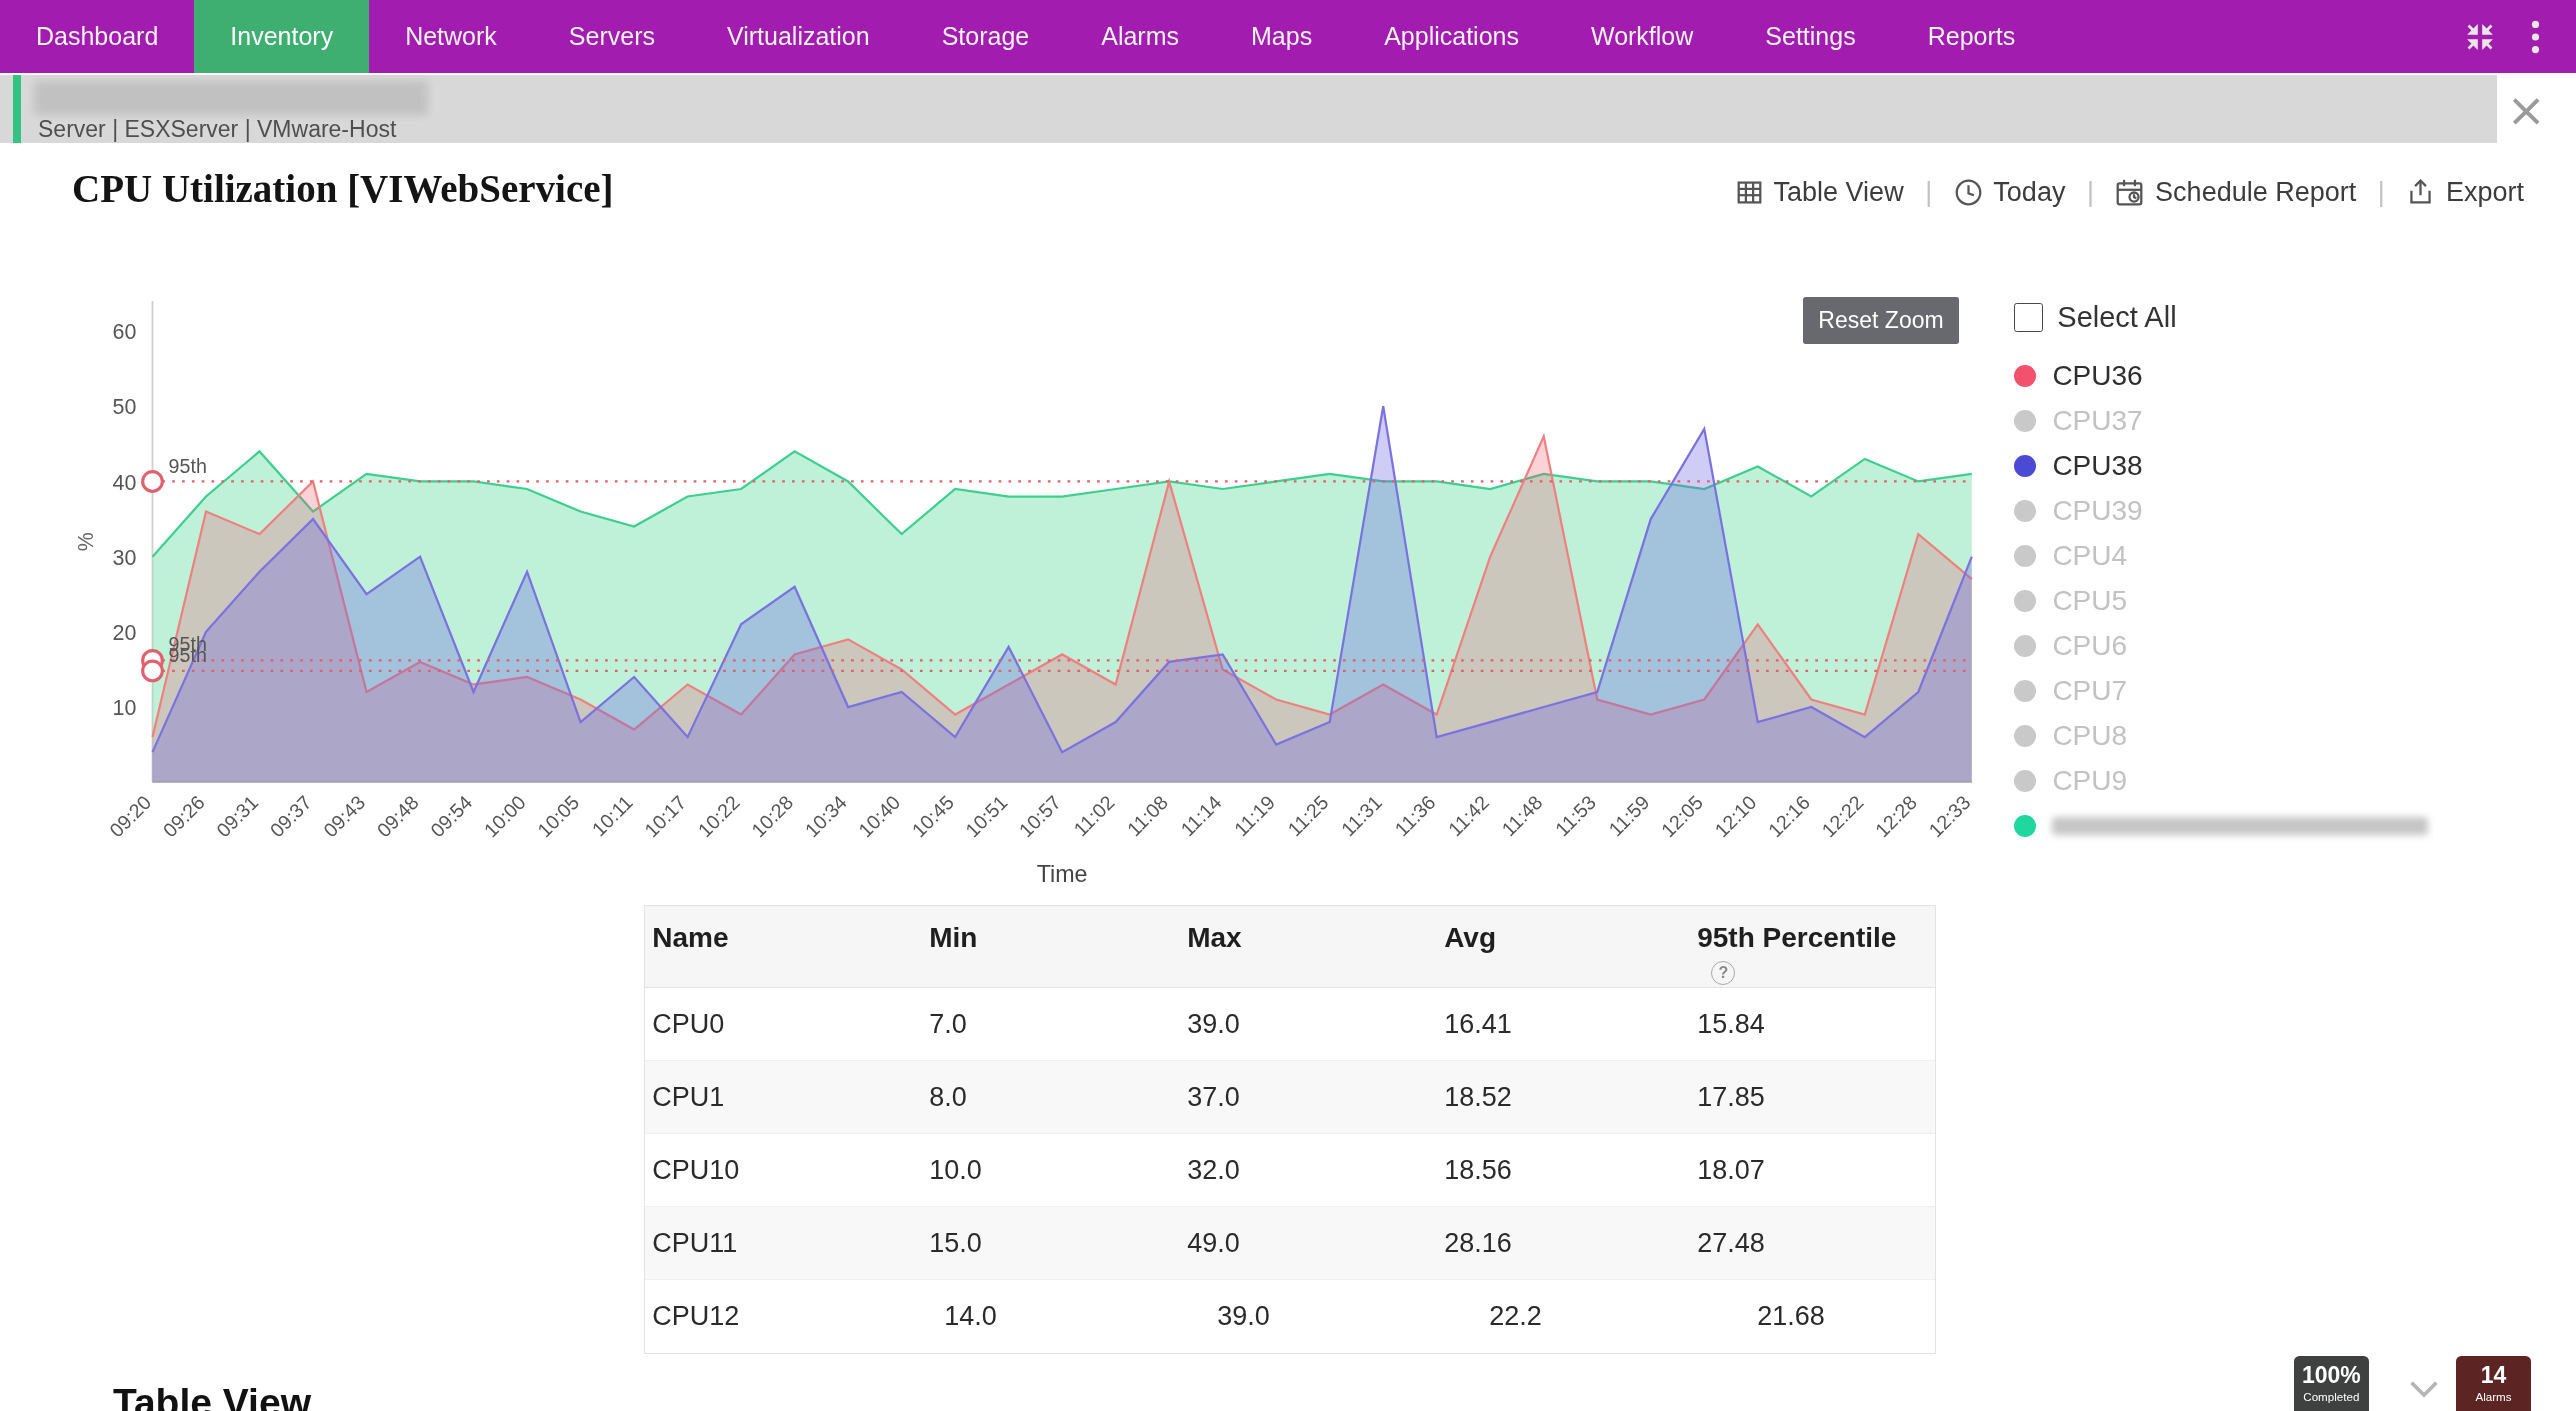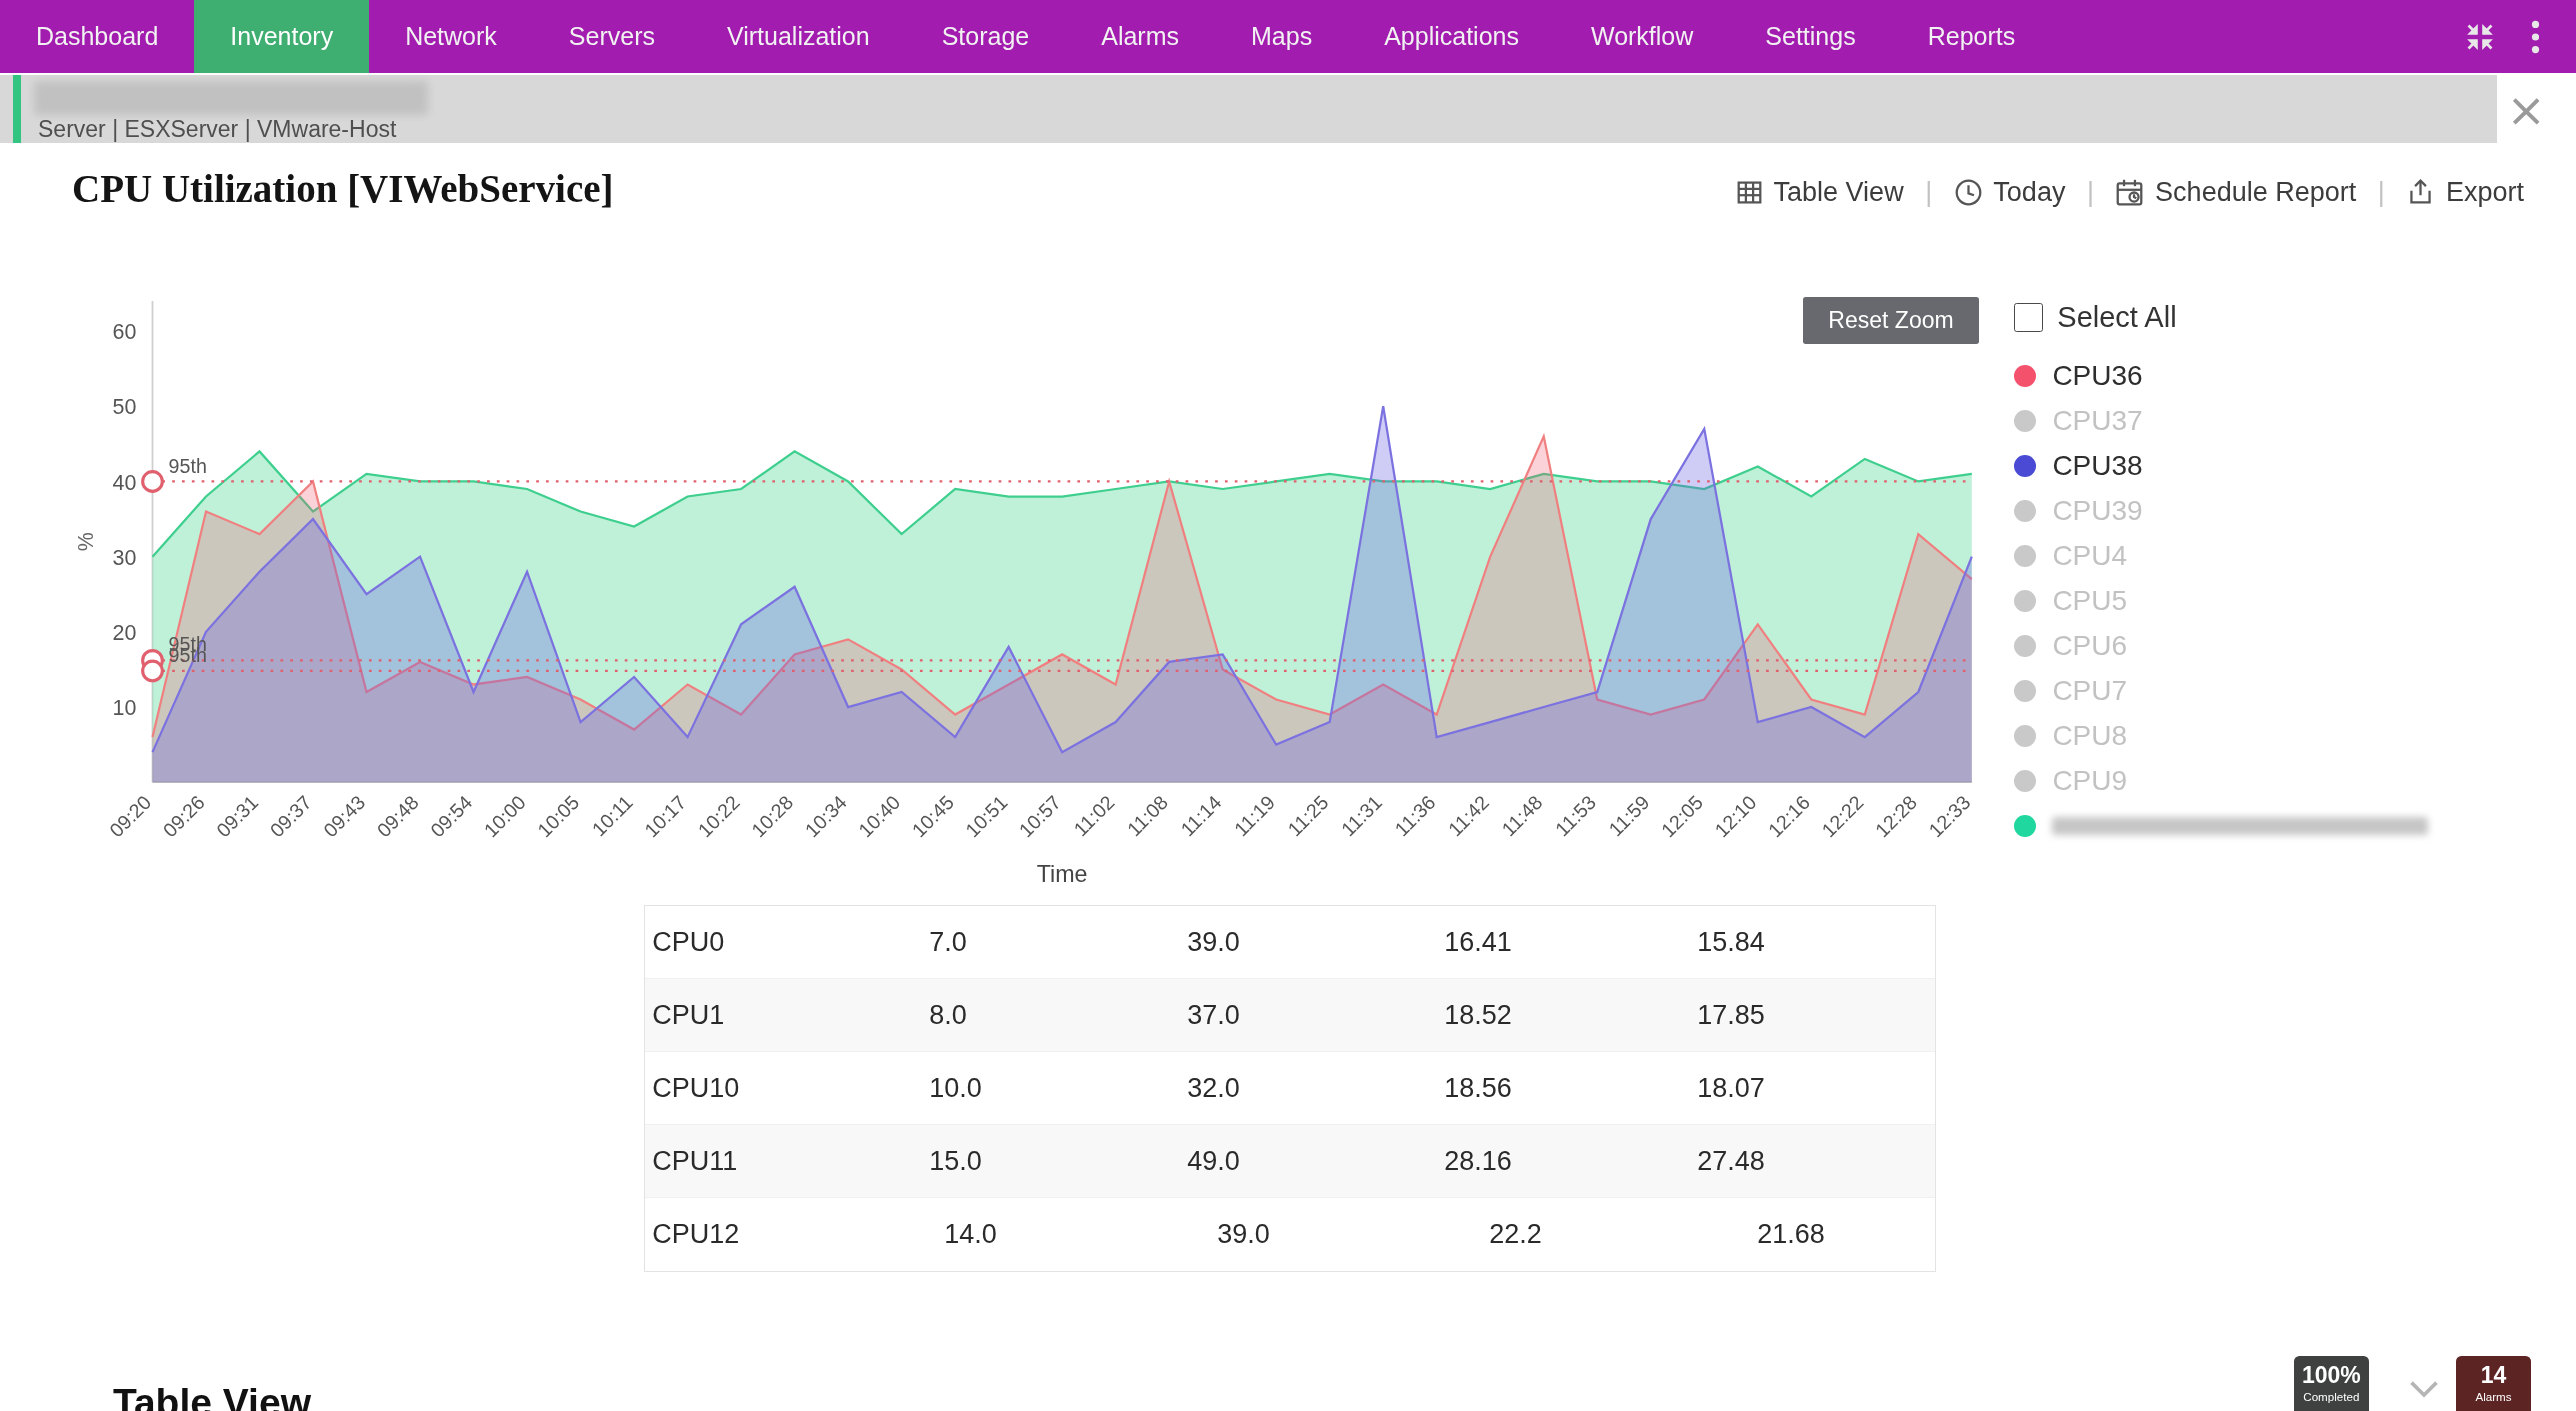--- a/index.html
+++ b/index.html
@@ -21,21 +21,21 @@
   .breadcrumb-path{position:absolute;left:38px;top:41px;font-size:23px;color:#4f4f4f;}
   .close-btn{position:absolute;top:86px;right:30px;font-size:47px;color:#9a9a9a;line-height:1;cursor:pointer;font-family:"DejaVu Sans",sans-serif;}
   
   .page-title{position:absolute;left:72px;top:166px;font-family:"Liberation Serif",serif;font-size:39px;font-weight:700;color:#141414;}
   .toolbar{position:absolute;right:52px;top:177px;display:flex;align-items:center;gap:21.5px;font-size:27px;color:#3c3c3c;}
   .tool-item{display:flex;align-items:center;gap:10.7px;cursor:pointer;white-space:nowrap;}
   .tool-sep{color:#c2c2c2;font-size:27px;}
   .tool-item svg{display:block;}
   
   .chart-wrap{position:absolute;left:72px;top:283px;width:1932px;height:621px;}
-  .reset-zoom{position:absolute;left:1803px;top:297px;width:176px;height:47px;background:#67696e;color:#ffffff;
+  .reset-zoom{position:absolute;left:1803px;top:297px;width:156px;height:47px;background:#67696e;color:#ffffff;
     font-size:23px;display:flex;align-items:center;justify-content:center;border-radius:2.7px;cursor:pointer;}
   
   .legend{position:absolute;left:2014px;top:301px;width:555px;}
   .select-all{display:flex;align-items:center;gap:14.3px;margin-bottom:19.7px;cursor:pointer;}
   .checkbox{width:27px;height:27px;border:1.8px solid #4a4a4a;border-radius:2.7px;background:#ffffff;}
   .select-all-label{font-size:29px;color:#333333;}
   .legend-item{display:flex;align-items:center;gap:16px;height:45px;cursor:pointer;}
   .legend-dot{width:22.4px;height:22.4px;border-radius:50%;flex:0 0 auto;}
   .legend-label{font-size:28px;color:#2e2e2e;}
   .legend-item.inactive .legend-label{color:#c2c2c2;}
@@ -285,20 +285,27 @@
         <span class="legend-label">CPU9</span>
       </div>
       <div class="legend-item">
         <span class="legend-dot" style="background: rgb(31, 215, 159);"></span>
         <span class="legend-blur"></span>
       </div>
     </div>
 </div>
 
 <div class="stat-table">
+  <div class="t-row t-head" id="table-head">
+      <div class="t-cell"><span>Name</span></div>
+      <div class="t-cell"><span>Min</span></div>
+      <div class="t-cell"><span>Max</span></div>
+      <div class="t-cell"><span>Avg</span></div>
+      <div class="t-cell"><span>95th Percentile</span><div class="help-circle">?</div></div>
+    </div>
   <div id="table-body">
       <div class="t-row t-body-row">
         <div class="t-cell">CPU0</div>
         <div class="t-cell">7.0</div>
         <div class="t-cell">39.0</div>
         <div class="t-cell">16.41</div>
         <div class="t-cell">15.84</div>
       </div>
       <div class="t-row t-body-row alt">
         <div class="t-cell">CPU1</div>

